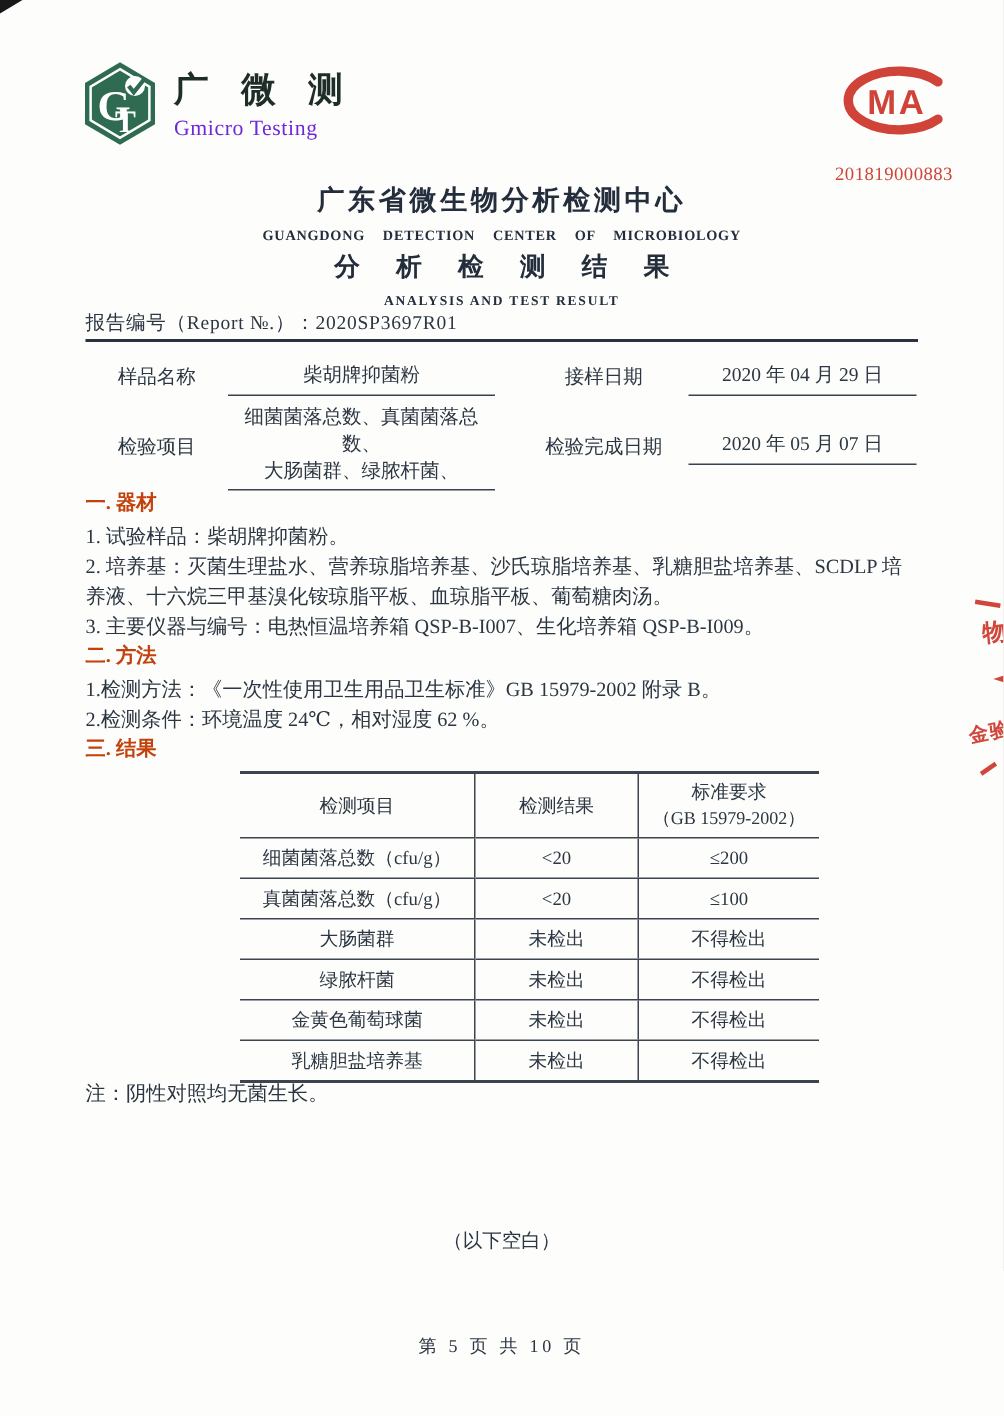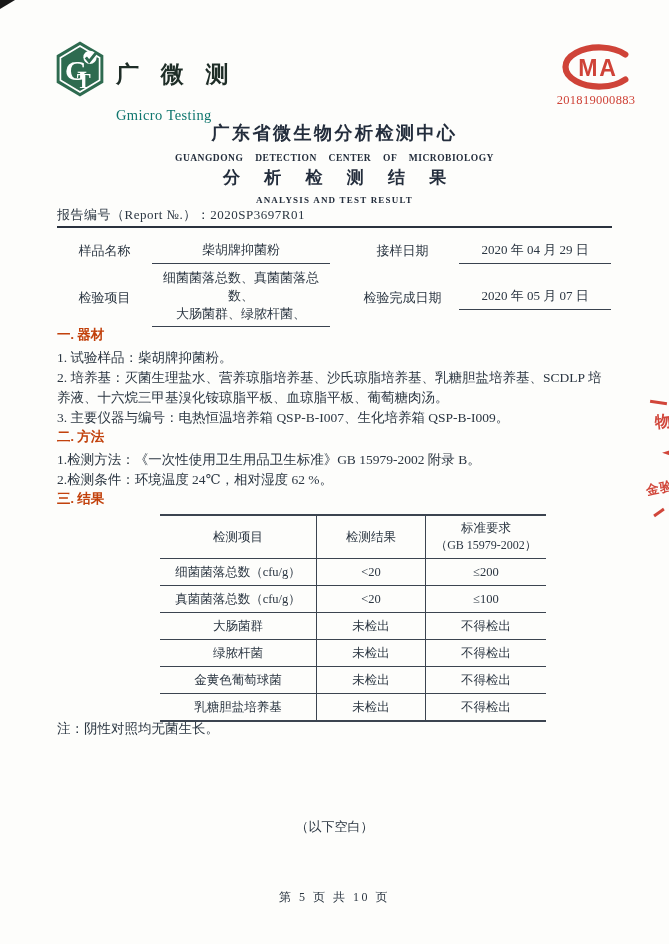--- a/index.html
+++ b/index.html
@@ -9,26 +9,26 @@
     font-family:"Liberation Serif","DejaVu Serif",serif;
   }
   
   .corner-mark { position:absolute; top:0; left:0; width:0; height:0;
     border-top:9px solid #181818; border-right:15px solid transparent; }
 
   
   .header-logo { position:absolute; left:55px; top:40px; display:flex; gap:11px; }
   .hex-svg { width:50px; height:58px; display:block; }
   .logo-text { display:flex; flex-direction:column; justify-content:flex-start; }
-  .logo-cn { font-size:23px; font-weight:bold; letter-spacing:8px; color:#1e2d27; margin-top:19px; white-space:nowrap; }
-  .logo-en { font-size:14.5px; color:#0f766e; margin-top:17px; letter-spacing:0.4px; }
+  .logo-cn { font-size:23px; font-weight:bold; letter-spacing:8px; color:#1e2d27; margin-top:4px; white-space:nowrap; }
+  .logo-en { font-size:14.5px; color:#6d28d9; margin-top:3px; letter-spacing:0.4px; }
 
   .cma-block { position:absolute; left:546px; top:42px; width:100px; text-align:center; }
   .cma-svg { width:80px; height:50px; display:block; margin:0 auto; }
-  .cma-number { font-size:12.5px; color:#cf4338; letter-spacing:0.3px; margin-top:1px; white-space:nowrap; }
+  .cma-number { font-size:12.5px; color:#cf4338; letter-spacing:0.3px; margin-top:17px; white-space:nowrap; }
 
   
   .title-block { position:absolute; top:121px; left:0; width:100%; text-align:center; color:#232d3c; }
   .org-cn { font-size:18px; font-weight:bold; letter-spacing:2.5px; }
   .org-en { font-size:9.5px; font-weight:bold; letter-spacing:0.5px; word-spacing:9px; margin-top:8px; }
   .doc-cn { font-size:17px; font-weight:bold; letter-spacing:10px; text-indent:10px; margin-top:3px; }
   .doc-en { font-size:9px; font-weight:bold; letter-spacing:1.2px; margin-top:6px; }
 
   
   .report-line { position:absolute; top:206px; left:57px; font-size:13px; letter-spacing:0.5px; }

